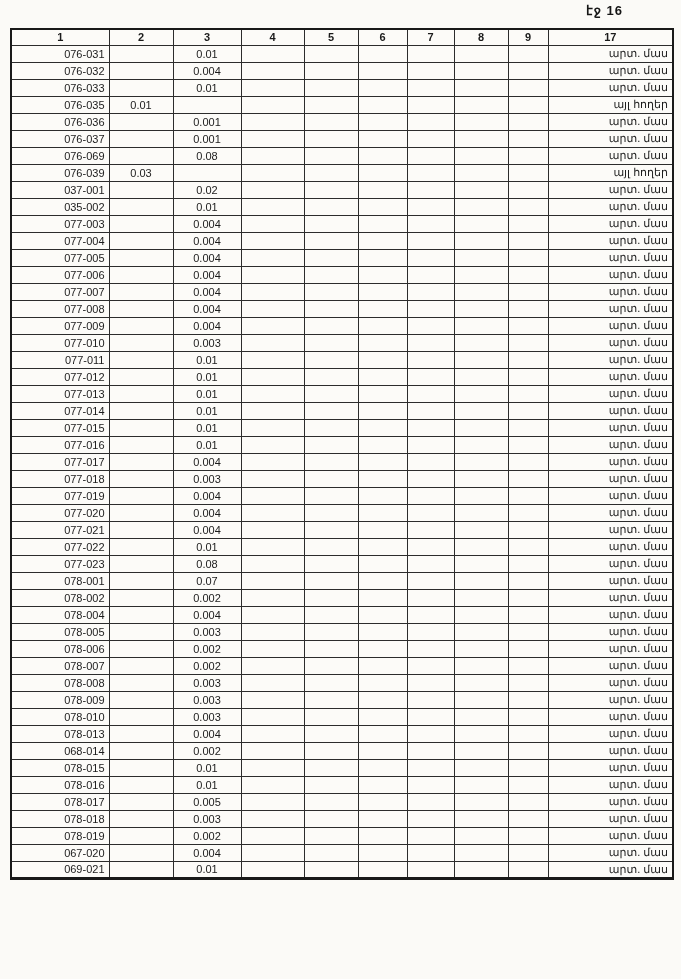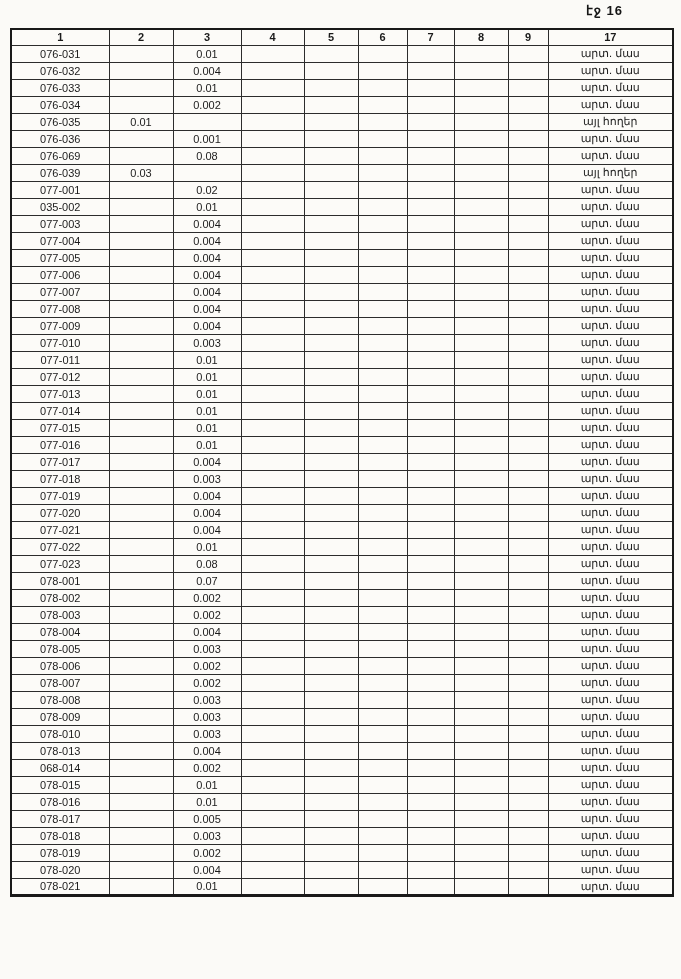--- a/index.html
+++ b/index.html
@@ -37,25 +37,25 @@
     white-space: nowrap;
     overflow: hidden;
     vertical-align: middle;
   }
   th {
     height: 16px;
     font-weight: bold;
     text-align: center;
     font-size: 11px;
   }
-  td.c1  { text-align: center; }
+  td.c1  { text-align: right; }
   td.c2  { text-align: center; }
   td.c3  { text-align: center; }
   td.c4, td.c5, td.c6, td.c7, td.c8, td.c9 { text-align: center; }
-  td.c10 { text-align: center; }
+  td.c10 { text-align: right; }
 </style>
 </head>
 <body>
 
 <div class="page-header">էջ 16</div>
 
 <table class="sheet">
   <colgroup>
     <col style="width:98px">
     <col style="width:64px">
@@ -113,32 +113,20 @@
         <td class="c3">0.01</td>
         <td class="c4"></td>
         <td class="c5"></td>
         <td class="c6"></td>
         <td class="c7"></td>
         <td class="c8"></td>
         <td class="c9"></td>
         <td class="c10">արտ. մաս</td>
       </tr>
       <tr>
-        <td class="c1">076-034</td>
-        <td class="c2"></td>
-        <td class="c3">0.002</td>
-        <td class="c4"></td>
-        <td class="c5"></td>
-        <td class="c6"></td>
-        <td class="c7"></td>
-        <td class="c8"></td>
-        <td class="c9"></td>
-        <td class="c10">արտ. մաս</td>
-      </tr>
-      <tr>
         <td class="c1">076-035</td>
         <td class="c2">0.01</td>
         <td class="c3"></td>
         <td class="c4"></td>
         <td class="c5"></td>
         <td class="c6"></td>
         <td class="c7"></td>
         <td class="c8"></td>
         <td class="c9"></td>
         <td class="c10">այլ հողեր</td>
@@ -149,20 +137,32 @@
         <td class="c3">0.001</td>
         <td class="c4"></td>
         <td class="c5"></td>
         <td class="c6"></td>
         <td class="c7"></td>
         <td class="c8"></td>
         <td class="c9"></td>
         <td class="c10">արտ. մաս</td>
       </tr>
       <tr>
+        <td class="c1">076-037</td>
+        <td class="c2"></td>
+        <td class="c3">0.001</td>
+        <td class="c4"></td>
+        <td class="c5"></td>
+        <td class="c6"></td>
+        <td class="c7"></td>
+        <td class="c8"></td>
+        <td class="c9"></td>
+        <td class="c10">արտ. մաս</td>
+      </tr>
+      <tr>
         <td class="c1">076-069</td>
         <td class="c2"></td>
         <td class="c3">0.08</td>
         <td class="c4"></td>
         <td class="c5"></td>
         <td class="c6"></td>
         <td class="c7"></td>
         <td class="c8"></td>
         <td class="c9"></td>
         <td class="c10">արտ. մաս</td>
@@ -173,21 +173,21 @@
         <td class="c3"></td>
         <td class="c4"></td>
         <td class="c5"></td>
         <td class="c6"></td>
         <td class="c7"></td>
         <td class="c8"></td>
         <td class="c9"></td>
         <td class="c10">այլ հողեր</td>
       </tr>
       <tr>
-        <td class="c1">077-001</td>
+        <td class="c1">037-001</td>
         <td class="c2"></td>
         <td class="c3">0.02</td>
         <td class="c4"></td>
         <td class="c5"></td>
         <td class="c6"></td>
         <td class="c7"></td>
         <td class="c8"></td>
         <td class="c9"></td>
         <td class="c10">արտ. մաս</td>
       </tr>
@@ -473,213 +473,201 @@
         <td class="c3">0.002</td>
         <td class="c4"></td>
         <td class="c5"></td>
         <td class="c6"></td>
         <td class="c7"></td>
         <td class="c8"></td>
         <td class="c9"></td>
         <td class="c10">արտ. մաս</td>
       </tr>
       <tr>
-        <td class="c1">078-003</td>
+        <td class="c1">078-004</td>
+        <td class="c2"></td>
+        <td class="c3">0.004</td>
+        <td class="c4"></td>
+        <td class="c5"></td>
+        <td class="c6"></td>
+        <td class="c7"></td>
+        <td class="c8"></td>
+        <td class="c9"></td>
+        <td class="c10">արտ. մաս</td>
+      </tr>
+      <tr>
+        <td class="c1">078-005</td>
+        <td class="c2"></td>
+        <td class="c3">0.003</td>
+        <td class="c4"></td>
+        <td class="c5"></td>
+        <td class="c6"></td>
+        <td class="c7"></td>
+        <td class="c8"></td>
+        <td class="c9"></td>
+        <td class="c10">արտ. մաս</td>
+      </tr>
+      <tr>
+        <td class="c1">078-006</td>
         <td class="c2"></td>
         <td class="c3">0.002</td>
         <td class="c4"></td>
         <td class="c5"></td>
         <td class="c6"></td>
         <td class="c7"></td>
         <td class="c8"></td>
         <td class="c9"></td>
         <td class="c10">արտ. մաս</td>
       </tr>
       <tr>
-        <td class="c1">078-004</td>
-        <td class="c2"></td>
-        <td class="c3">0.004</td>
-        <td class="c4"></td>
-        <td class="c5"></td>
-        <td class="c6"></td>
-        <td class="c7"></td>
-        <td class="c8"></td>
-        <td class="c9"></td>
-        <td class="c10">արտ. մաս</td>
-      </tr>
-      <tr>
-        <td class="c1">078-005</td>
+        <td class="c1">078-007</td>
+        <td class="c2"></td>
+        <td class="c3">0.002</td>
+        <td class="c4"></td>
+        <td class="c5"></td>
+        <td class="c6"></td>
+        <td class="c7"></td>
+        <td class="c8"></td>
+        <td class="c9"></td>
+        <td class="c10">արտ. մաս</td>
+      </tr>
+      <tr>
+        <td class="c1">078-008</td>
         <td class="c2"></td>
         <td class="c3">0.003</td>
         <td class="c4"></td>
         <td class="c5"></td>
         <td class="c6"></td>
         <td class="c7"></td>
         <td class="c8"></td>
         <td class="c9"></td>
         <td class="c10">արտ. մաս</td>
       </tr>
       <tr>
-        <td class="c1">078-006</td>
+        <td class="c1">078-009</td>
+        <td class="c2"></td>
+        <td class="c3">0.003</td>
+        <td class="c4"></td>
+        <td class="c5"></td>
+        <td class="c6"></td>
+        <td class="c7"></td>
+        <td class="c8"></td>
+        <td class="c9"></td>
+        <td class="c10">արտ. մաս</td>
+      </tr>
+      <tr>
+        <td class="c1">078-010</td>
+        <td class="c2"></td>
+        <td class="c3">0.003</td>
+        <td class="c4"></td>
+        <td class="c5"></td>
+        <td class="c6"></td>
+        <td class="c7"></td>
+        <td class="c8"></td>
+        <td class="c9"></td>
+        <td class="c10">արտ. մաս</td>
+      </tr>
+      <tr>
+        <td class="c1">078-013</td>
+        <td class="c2"></td>
+        <td class="c3">0.004</td>
+        <td class="c4"></td>
+        <td class="c5"></td>
+        <td class="c6"></td>
+        <td class="c7"></td>
+        <td class="c8"></td>
+        <td class="c9"></td>
+        <td class="c10">արտ. մաս</td>
+      </tr>
+      <tr>
+        <td class="c1">068-014</td>
         <td class="c2"></td>
         <td class="c3">0.002</td>
         <td class="c4"></td>
         <td class="c5"></td>
         <td class="c6"></td>
         <td class="c7"></td>
         <td class="c8"></td>
         <td class="c9"></td>
         <td class="c10">արտ. մաս</td>
       </tr>
       <tr>
-        <td class="c1">078-007</td>
+        <td class="c1">078-015</td>
+        <td class="c2"></td>
+        <td class="c3">0.01</td>
+        <td class="c4"></td>
+        <td class="c5"></td>
+        <td class="c6"></td>
+        <td class="c7"></td>
+        <td class="c8"></td>
+        <td class="c9"></td>
+        <td class="c10">արտ. մաս</td>
+      </tr>
+      <tr>
+        <td class="c1">078-016</td>
+        <td class="c2"></td>
+        <td class="c3">0.01</td>
+        <td class="c4"></td>
+        <td class="c5"></td>
+        <td class="c6"></td>
+        <td class="c7"></td>
+        <td class="c8"></td>
+        <td class="c9"></td>
+        <td class="c10">արտ. մաս</td>
+      </tr>
+      <tr>
+        <td class="c1">078-017</td>
+        <td class="c2"></td>
+        <td class="c3">0.005</td>
+        <td class="c4"></td>
+        <td class="c5"></td>
+        <td class="c6"></td>
+        <td class="c7"></td>
+        <td class="c8"></td>
+        <td class="c9"></td>
+        <td class="c10">արտ. մաս</td>
+      </tr>
+      <tr>
+        <td class="c1">078-018</td>
+        <td class="c2"></td>
+        <td class="c3">0.003</td>
+        <td class="c4"></td>
+        <td class="c5"></td>
+        <td class="c6"></td>
+        <td class="c7"></td>
+        <td class="c8"></td>
+        <td class="c9"></td>
+        <td class="c10">արտ. մաս</td>
+      </tr>
+      <tr>
+        <td class="c1">078-019</td>
         <td class="c2"></td>
         <td class="c3">0.002</td>
         <td class="c4"></td>
         <td class="c5"></td>
         <td class="c6"></td>
         <td class="c7"></td>
         <td class="c8"></td>
         <td class="c9"></td>
         <td class="c10">արտ. մաս</td>
       </tr>
       <tr>
-        <td class="c1">078-008</td>
-        <td class="c2"></td>
-        <td class="c3">0.003</td>
-        <td class="c4"></td>
-        <td class="c5"></td>
-        <td class="c6"></td>
-        <td class="c7"></td>
-        <td class="c8"></td>
-        <td class="c9"></td>
-        <td class="c10">արտ. մաս</td>
-      </tr>
-      <tr>
-        <td class="c1">078-009</td>
-        <td class="c2"></td>
-        <td class="c3">0.003</td>
-        <td class="c4"></td>
-        <td class="c5"></td>
-        <td class="c6"></td>
-        <td class="c7"></td>
-        <td class="c8"></td>
-        <td class="c9"></td>
-        <td class="c10">արտ. մաս</td>
-      </tr>
-      <tr>
-        <td class="c1">078-010</td>
-        <td class="c2"></td>
-        <td class="c3">0.003</td>
-        <td class="c4"></td>
-        <td class="c5"></td>
-        <td class="c6"></td>
-        <td class="c7"></td>
-        <td class="c8"></td>
-        <td class="c9"></td>
-        <td class="c10">արտ. մաս</td>
-      </tr>
-      <tr>
-        <td class="c1">078-013</td>
-        <td class="c2"></td>
-        <td class="c3">0.004</td>
-        <td class="c4"></td>
-        <td class="c5"></td>
-        <td class="c6"></td>
-        <td class="c7"></td>
-        <td class="c8"></td>
-        <td class="c9"></td>
-        <td class="c10">արտ. մաս</td>
-      </tr>
-      <tr>
-        <td class="c1">068-014</td>
-        <td class="c2"></td>
-        <td class="c3">0.002</td>
-        <td class="c4"></td>
-        <td class="c5"></td>
-        <td class="c6"></td>
-        <td class="c7"></td>
-        <td class="c8"></td>
-        <td class="c9"></td>
-        <td class="c10">արտ. մաս</td>
-      </tr>
-      <tr>
-        <td class="c1">078-015</td>
-        <td class="c2"></td>
-        <td class="c3">0.01</td>
-        <td class="c4"></td>
-        <td class="c5"></td>
-        <td class="c6"></td>
-        <td class="c7"></td>
-        <td class="c8"></td>
-        <td class="c9"></td>
-        <td class="c10">արտ. մաս</td>
-      </tr>
-      <tr>
-        <td class="c1">078-016</td>
-        <td class="c2"></td>
-        <td class="c3">0.01</td>
-        <td class="c4"></td>
-        <td class="c5"></td>
-        <td class="c6"></td>
-        <td class="c7"></td>
-        <td class="c8"></td>
-        <td class="c9"></td>
-        <td class="c10">արտ. մաս</td>
-      </tr>
-      <tr>
-        <td class="c1">078-017</td>
-        <td class="c2"></td>
-        <td class="c3">0.005</td>
-        <td class="c4"></td>
-        <td class="c5"></td>
-        <td class="c6"></td>
-        <td class="c7"></td>
-        <td class="c8"></td>
-        <td class="c9"></td>
-        <td class="c10">արտ. մաս</td>
-      </tr>
-      <tr>
-        <td class="c1">078-018</td>
-        <td class="c2"></td>
-        <td class="c3">0.003</td>
-        <td class="c4"></td>
-        <td class="c5"></td>
-        <td class="c6"></td>
-        <td class="c7"></td>
-        <td class="c8"></td>
-        <td class="c9"></td>
-        <td class="c10">արտ. մաս</td>
-      </tr>
-      <tr>
-        <td class="c1">078-019</td>
-        <td class="c2"></td>
-        <td class="c3">0.002</td>
-        <td class="c4"></td>
-        <td class="c5"></td>
-        <td class="c6"></td>
-        <td class="c7"></td>
-        <td class="c8"></td>
-        <td class="c9"></td>
-        <td class="c10">արտ. մաս</td>
-      </tr>
-      <tr>
-        <td class="c1">078-020</td>
-        <td class="c2"></td>
-        <td class="c3">0.004</td>
-        <td class="c4"></td>
-        <td class="c5"></td>
-        <td class="c6"></td>
-        <td class="c7"></td>
-        <td class="c8"></td>
-        <td class="c9"></td>
-        <td class="c10">արտ. մաս</td>
-      </tr>
-      <tr>
-        <td class="c1">078-021</td>
+        <td class="c1">067-020</td>
+        <td class="c2"></td>
+        <td class="c3">0.004</td>
+        <td class="c4"></td>
+        <td class="c5"></td>
+        <td class="c6"></td>
+        <td class="c7"></td>
+        <td class="c8"></td>
+        <td class="c9"></td>
+        <td class="c10">արտ. մաս</td>
+      </tr>
+      <tr>
+        <td class="c1">069-021</td>
         <td class="c2"></td>
         <td class="c3">0.01</td>
         <td class="c4"></td>
         <td class="c5"></td>
         <td class="c6"></td>
         <td class="c7"></td>
         <td class="c8"></td>
         <td class="c9"></td>
         <td class="c10">արտ. մաս</td>
       </tr>

